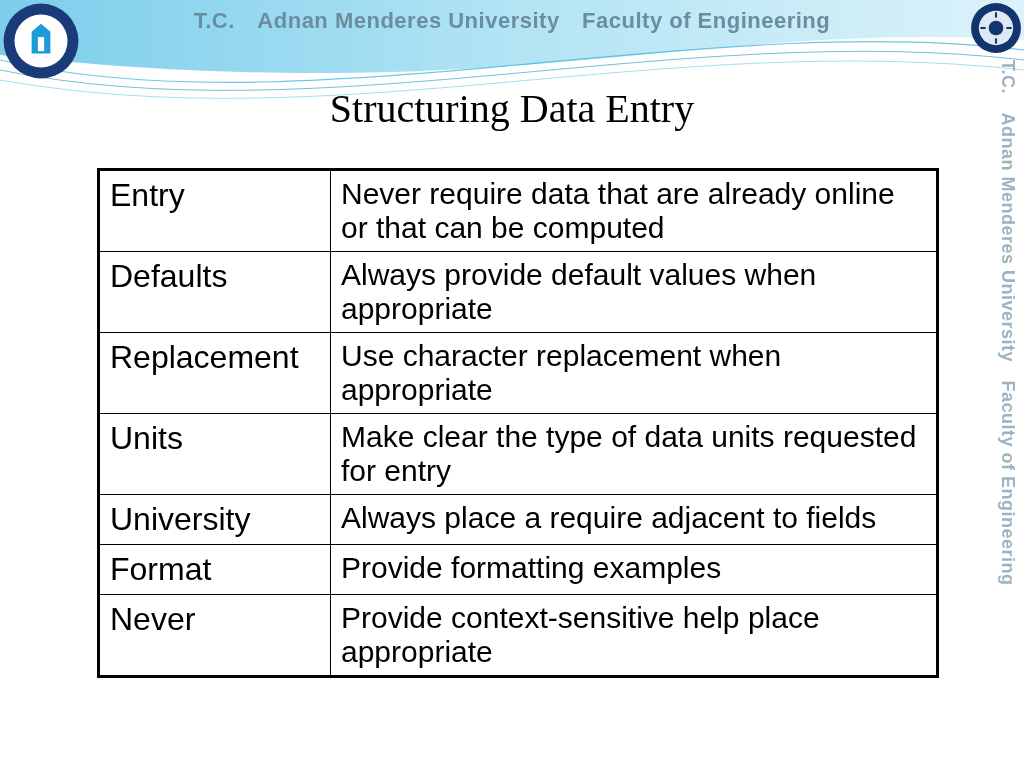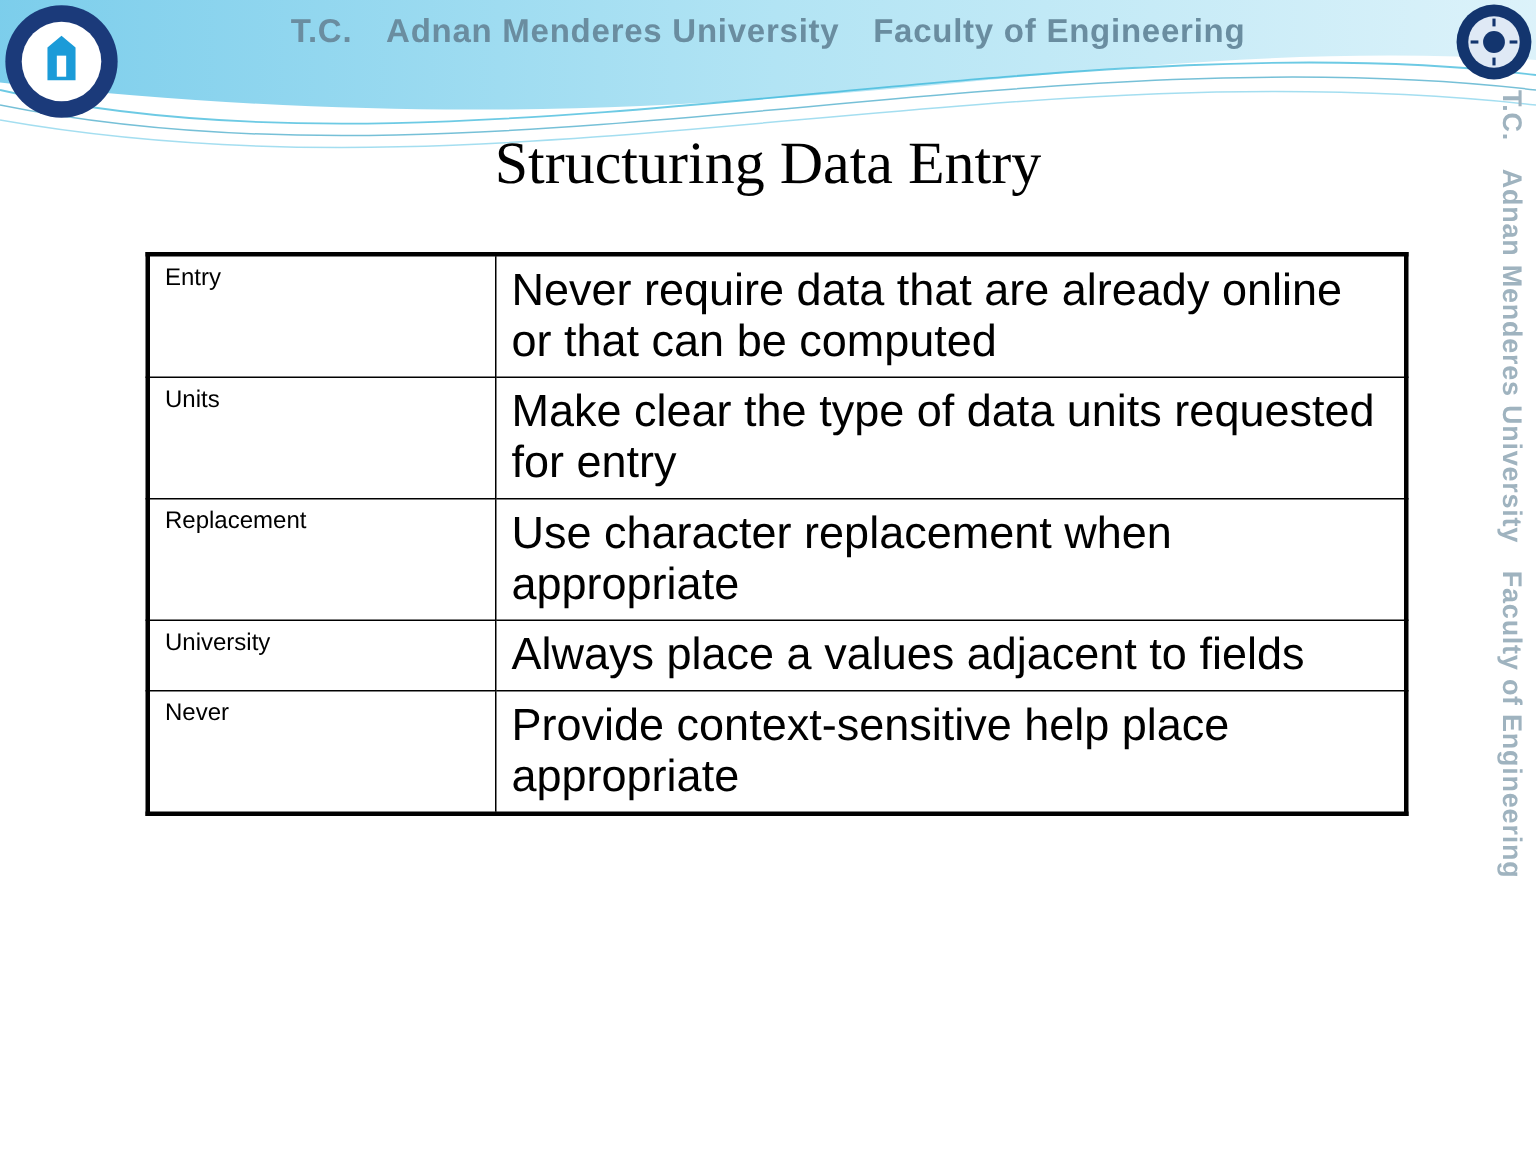--- a/index.html
+++ b/index.html
@@ -94,21 +94,21 @@
   }
   .content-table td {
     border: 1px solid #000;
     padding: 6px 10px 6px 10px;
     font-family: Arial, Helvetica, sans-serif;
     color: #000;
     vertical-align: top;
   }
   .content-table td.key {
     width: 210px;
-    font-size: 16px;
+    font-size: 32px;
   }
   .content-table td.val {
     font-size: 30px;
   }
 </style>
 </head>
 <body>
 
 <svg class="header-wave" viewBox="0 0 1024 120" preserveAspectRatio="none">
   <defs>
@@ -149,29 +149,37 @@
 
 <div class="slide-title">Structuring Data Entry</div>
 
 <table class="content-table">
   <tbody>
     <tr>
       <td class="key">Entry</td>
       <td class="val">Never require data that are already online or that can be computed</td>
     </tr>
     <tr>
-      <td class="key">Units</td>
-      <td class="val">Make clear the type of data units requested for entry</td>
+      <td class="key">Defaults</td>
+      <td class="val">Always provide default values when appropriate</td>
     </tr>
     <tr>
       <td class="key">Replacement</td>
       <td class="val">Use character replacement when appropriate</td>
     </tr>
     <tr>
+      <td class="key">Units</td>
+      <td class="val">Make clear the type of data units requested for entry</td>
+    </tr>
+    <tr>
       <td class="key">University</td>
-      <td class="val">Always place a values adjacent to fields</td>
+      <td class="val">Always place a require adjacent to fields</td>
+    </tr>
+    <tr>
+      <td class="key">Format</td>
+      <td class="val">Provide formatting examples</td>
     </tr>
     <tr>
       <td class="key">Never</td>
       <td class="val">Provide context-sensitive help place appropriate</td>
     </tr>
   </tbody>
 </table>
 
 </body></html>

